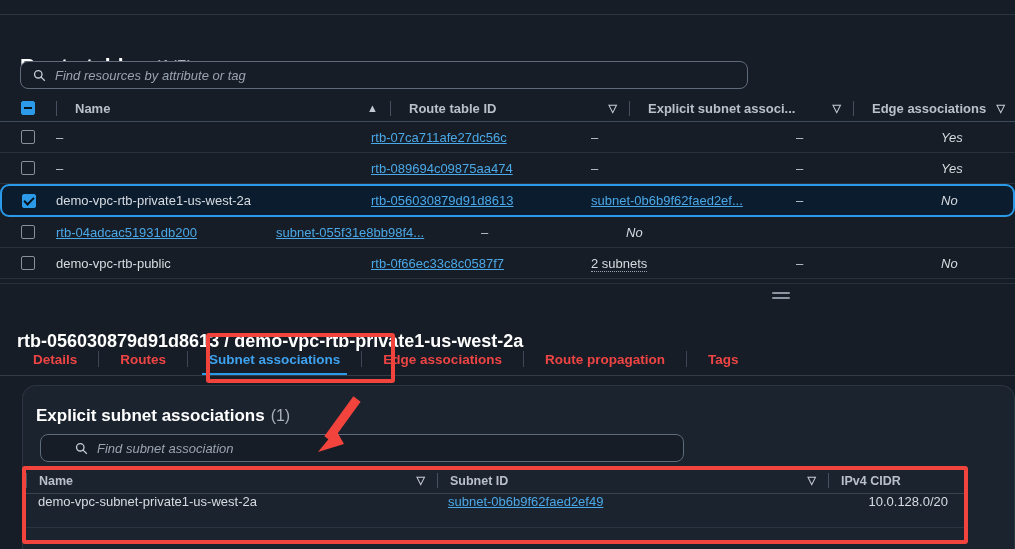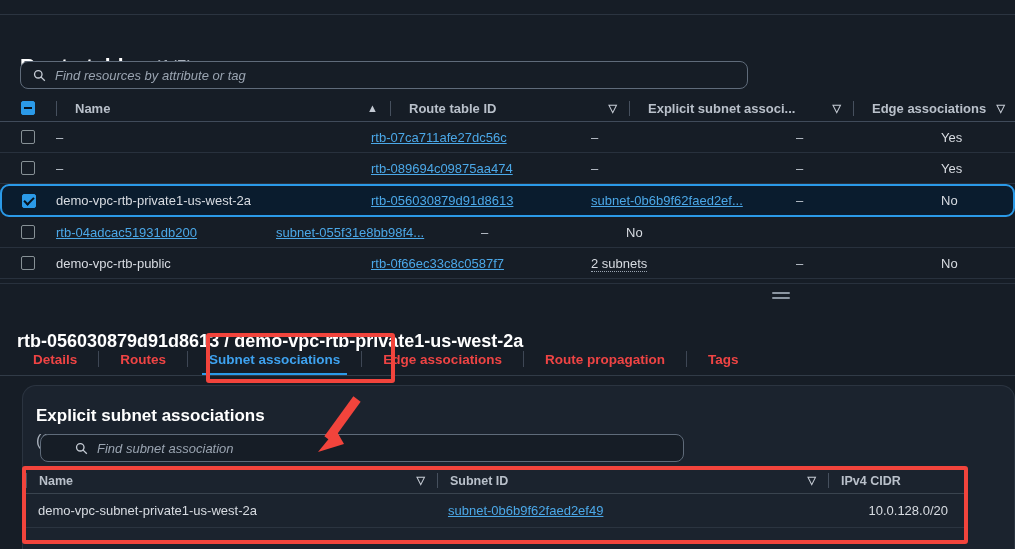--- a/index.html
+++ b/index.html
@@ -50,21 +50,21 @@
     background:#0a1c2e;
     border:2px solid #2b9ae8; border-radius:9px;
     height:33px;
   }
   .c-chk { width:56px; display:flex; align-items:center; justify-content:center; flex:none; }
   .row.selected .c-chk { width:54px; }
   .c-name { width:315px; flex:none; padding-left:0px; }
   .c-rtid { width:220px; flex:none; }
   .c-sub  { width:205px; flex:none; }
   .c-edge { width:145px; flex:none; }
-  .c-main { width:70px; flex:none; }
+  .c-main { width:70px; flex:none;font-style:italic; }
   .sep { width:1px; height:15px; background:#46505e; flex:none; margin-right:18px; }
   .sortable { display:flex; align-items:center; justify-content:space-between; padding-right:12px; }
   .sort-ico { font-size:11px; color:#c3c9d2; }
 
   .chk {
     width:14px; height:14px; border-radius:2px;
     border:1px solid #879196; background:transparent;
     display:flex; align-items:center; justify-content:center;
     cursor:pointer;
   }
@@ -100,32 +100,32 @@
   }
   .tab-sep { width:1px; height:16px; background:#3e4755; }
   .tabs-rule { position:absolute; left:0; top:375px; width:1015px; height:1px; background:#313b47; }
 
   
   .subpanel {
     position:absolute; left:22px; top:385px; width:993px; height:164px;
     background:#1b232e; border:1px solid #2b3440;
     border-radius:14px 14px 0 0; border-bottom:none;
   }
-  .sub-title { position:absolute; left:36px; top:406px; display:flex; align-items:baseline; gap:6px;flex-direction:column; }
+  .sub-title { position:absolute; left:36px; top:406px; display:flex; align-items:baseline; gap:6px; }
   .sub-title .t { font-size:17px; font-weight:bold; color:#ffffff; }
   .sub-title .c { font-size:16px; color:#a8b0bb; }
 
   .tbl.sub { position:absolute; left:26px; top:468px; width:938px; }
   .thead2 {
     display:flex; align-items:center; height:26px;
     border-bottom:1px solid #3a4椅450;
     border-bottom:1px solid #3a444f;
     font-size:12.5px; font-weight:bold; color:#b9c0ca;
   }
-  .row2 { display:flex; align-items:center; height:34px; border-bottom:1px solid #2b3440; font-size:13px; color:#d8dce2; }
+  .row2 { display:flex; align-items:flex-start; height:34px; border-bottom:1px solid #2b3440; font-size:13px; color:#d8dce2; }
   .s-name { width:410px; flex:none; padding-left:12px; }
   .s-id   { width:390px; flex:none; }
   .s-cidr { width:130px; flex:none; text-align:right; padding-right:8px; }
   .vsep { width:1px; height:15px; background:#46505e; flex:none; }
 
   
   .anno-box { position:absolute; border:4px solid #f2443c; border-radius:3px; pointer-events:none; }
   .anno-tab { left:206px; top:333px; width:189px; height:50px; }
   .anno-table { left:22px; top:466px; width:946px; height:78px; }
   .anno-arrow { position:absolute; left:300px; top:392px; width:80px; height:65px; pointer-events:none; }

